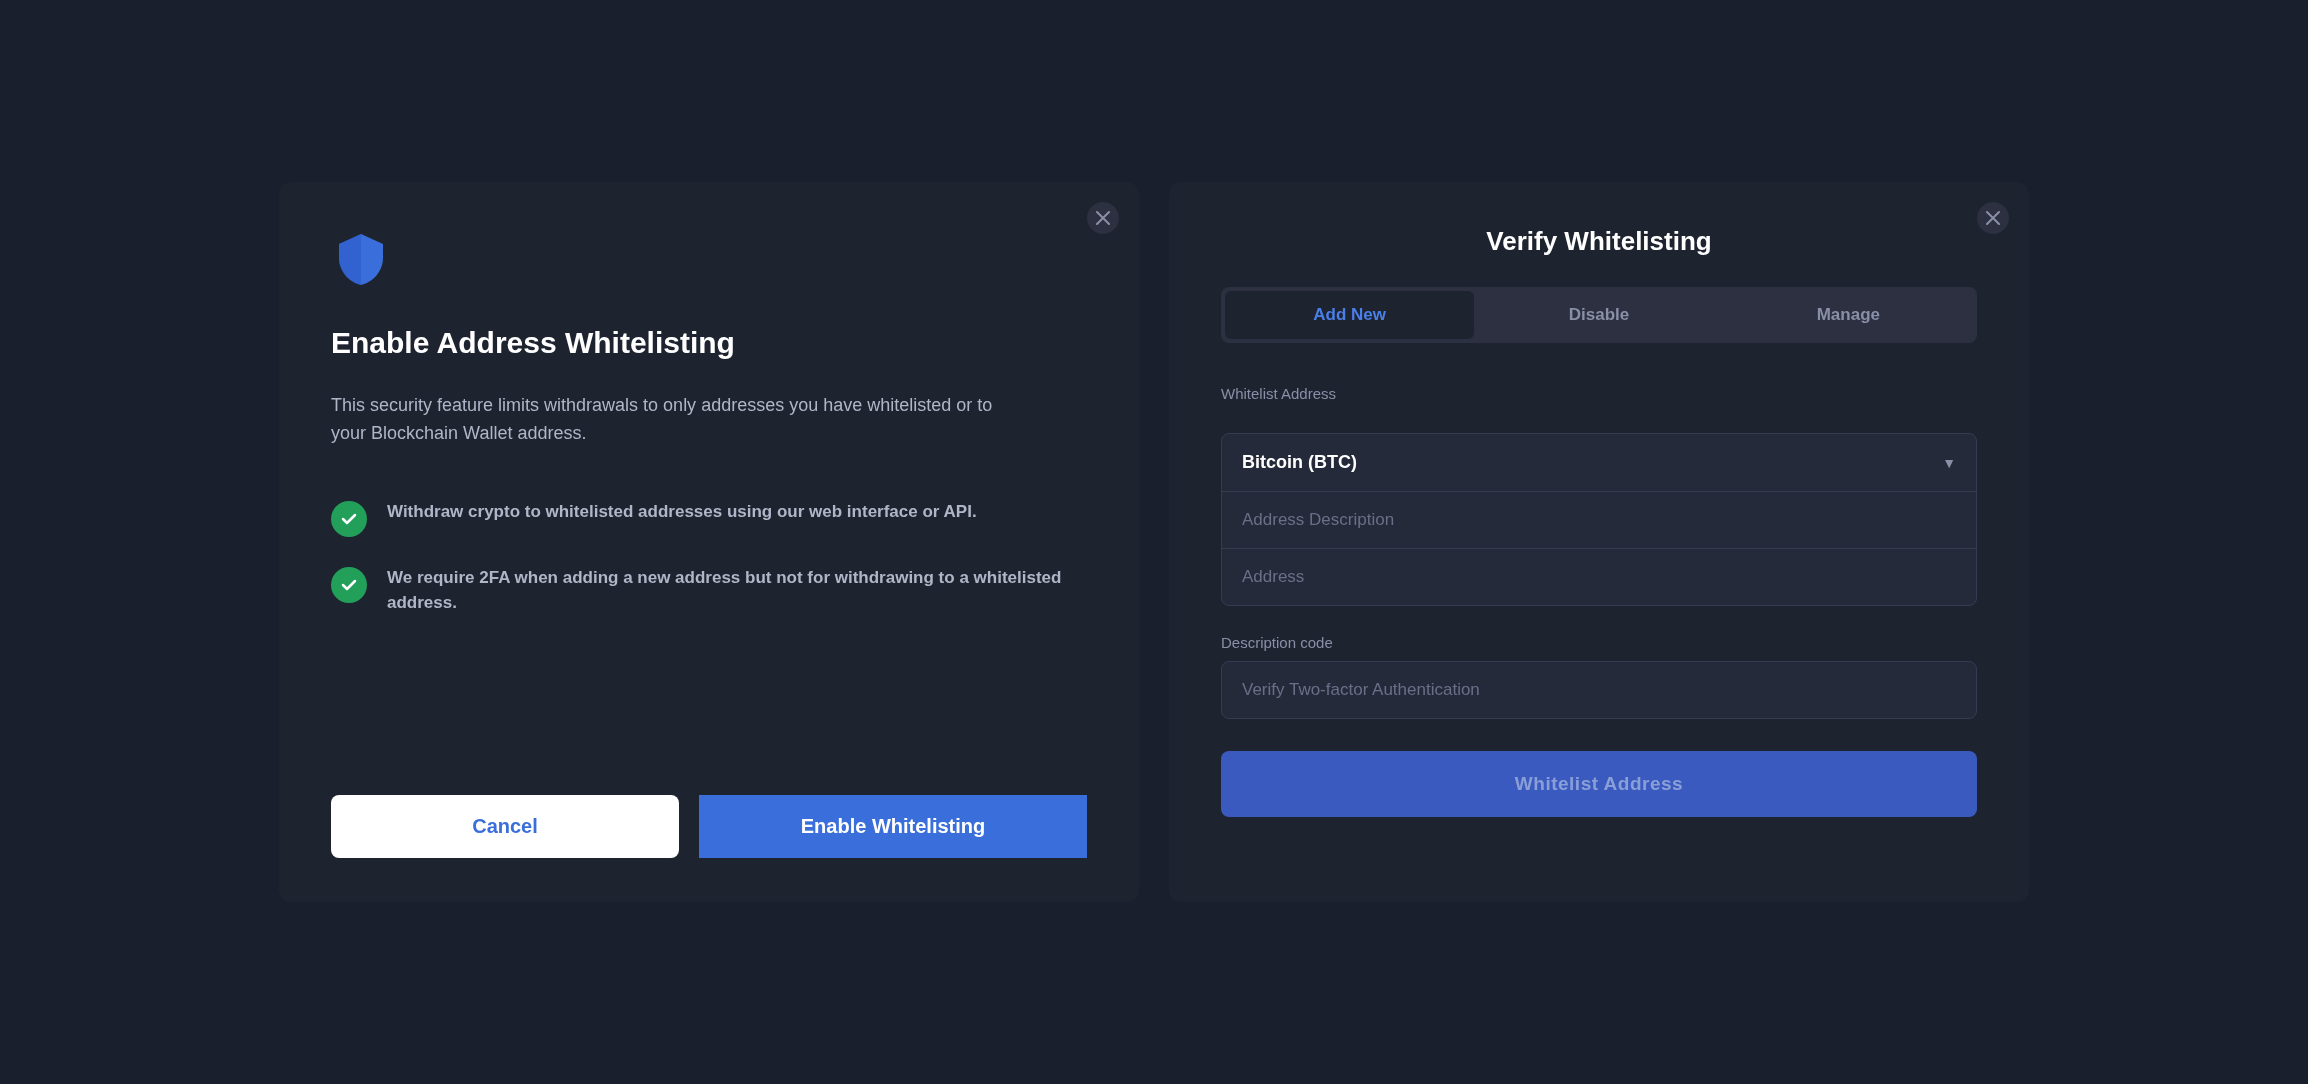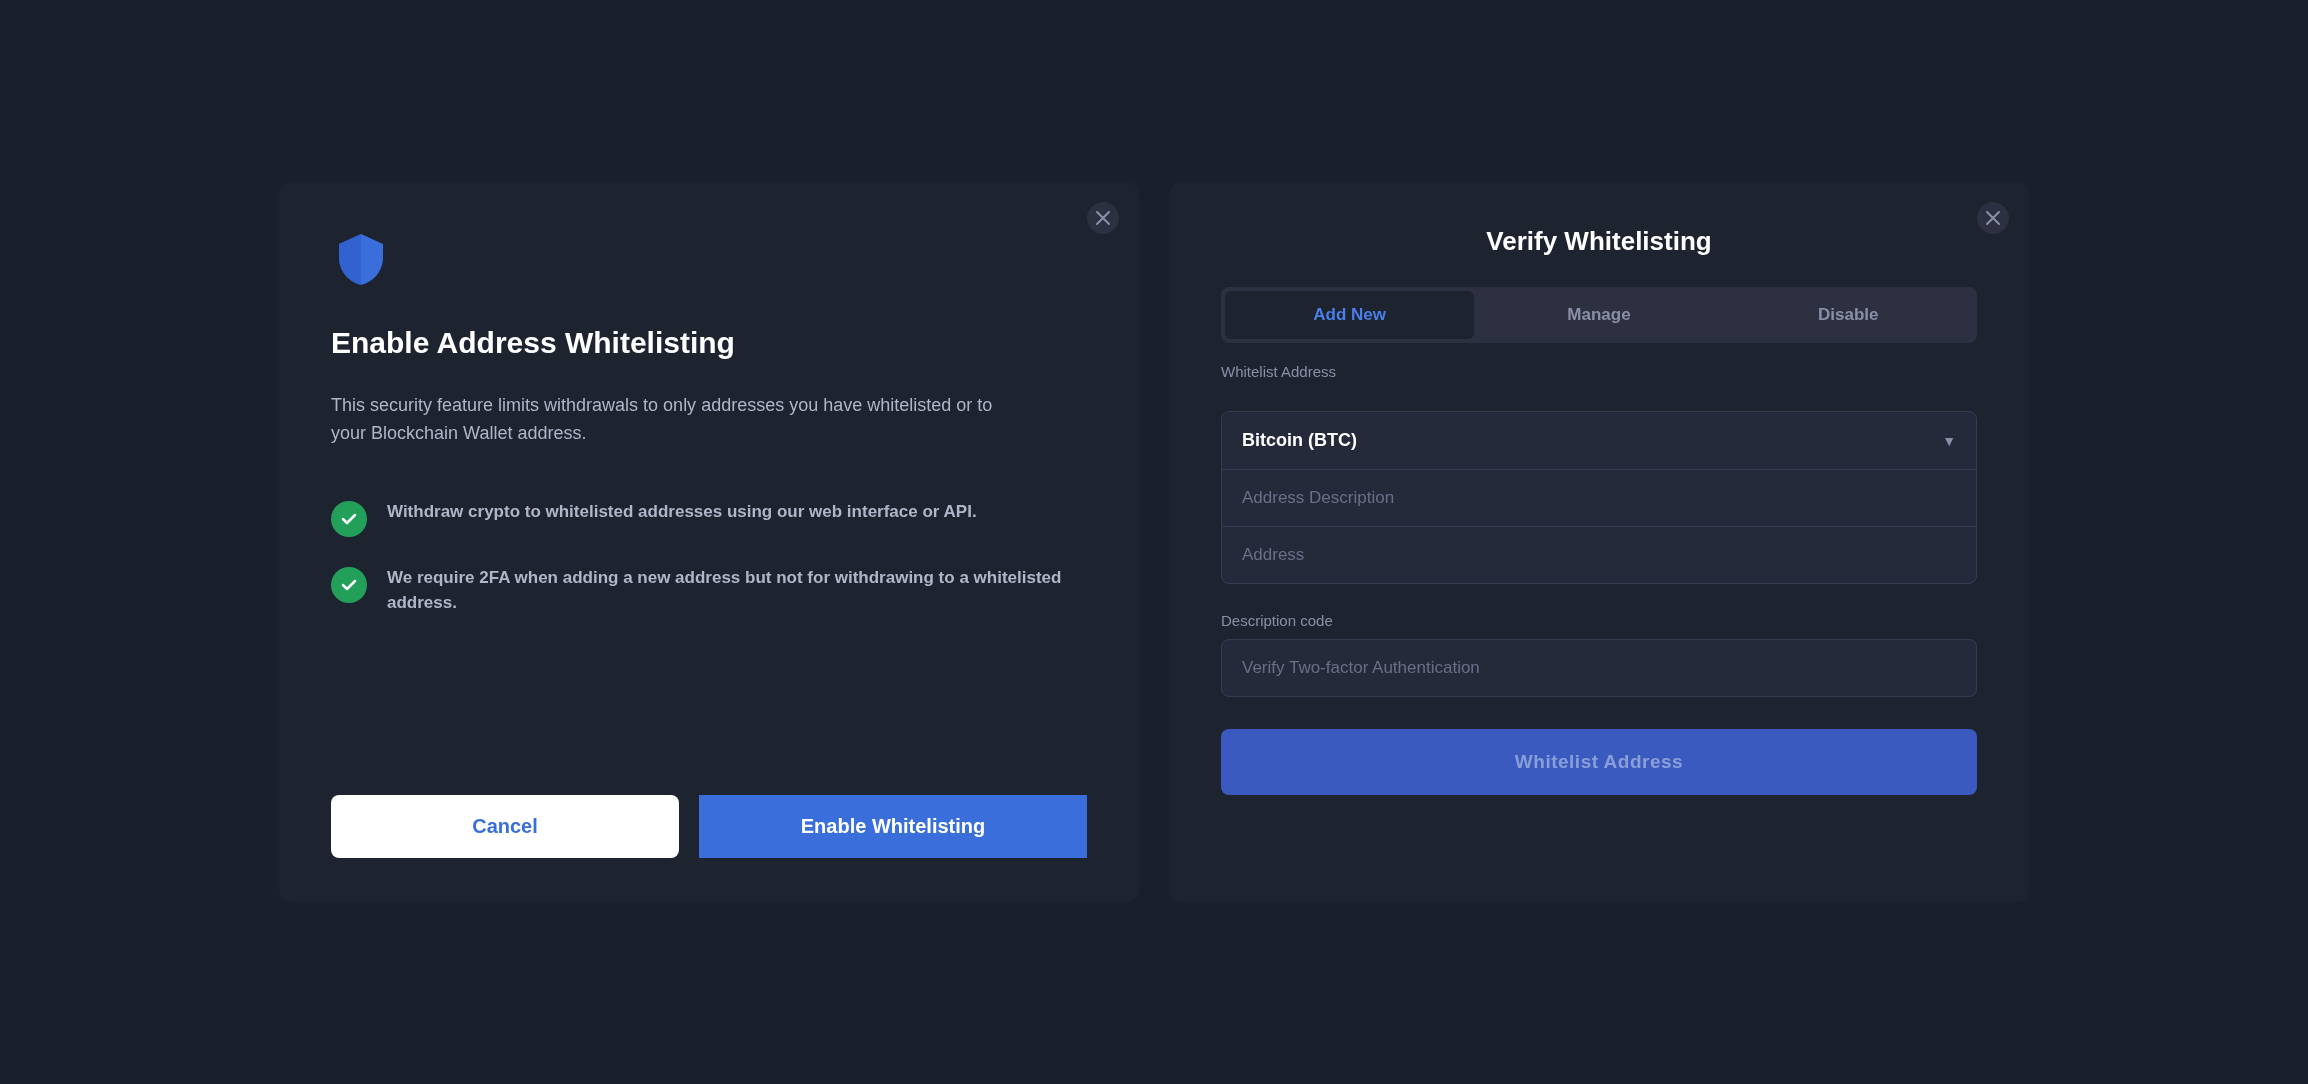--- a/index.html
+++ b/index.html
@@ -147,21 +147,21 @@
       font-weight: 700;
       color: #ffffff;
       text-align: center;
       margin-bottom: 30px;
     }
     .tab-bar {
       display: flex;
       background: #2c3040;
       border-radius: 8px;
       padding: 4px;
-      margin-bottom: 20px;
+      margin-bottom: 42px;
     }
     .tab-item {
       flex: 1;
       padding: 14px 0;
       text-align: center;
       border-radius: 6px;
       font-size: 17px;
       font-weight: 600;
       cursor: pointer;
       border: none;
@@ -304,22 +304,22 @@
     <button class="close-btn">
       <svg width="14" height="14" viewBox="0 0 14 14" fill="none">
         <path d="M1 1L13 13M13 1L1 13" stroke="#8a8fa8" stroke-width="2" stroke-linecap="round"></path>
       </svg>
     </button>
 
     <h2 class="right-modal-title">Verify Whitelisting</h2>
 
     <div class="tab-bar">
       <button class="tab-item active">Add New</button>
+      <button class="tab-item">Disable</button>
       <button class="tab-item">Manage</button>
-      <button class="tab-item">Disable</button>
     </div>
 
     <div class="form-section">
       <label class="form-label">Whitelist Address</label>
       <div class="form-box">
         <div class="dropdown-row">
           <span class="dropdown-value">Bitcoin (BTC)</span>
           <span class="dropdown-arrow">▼</span>
         </div>
         <div class="input-row">

